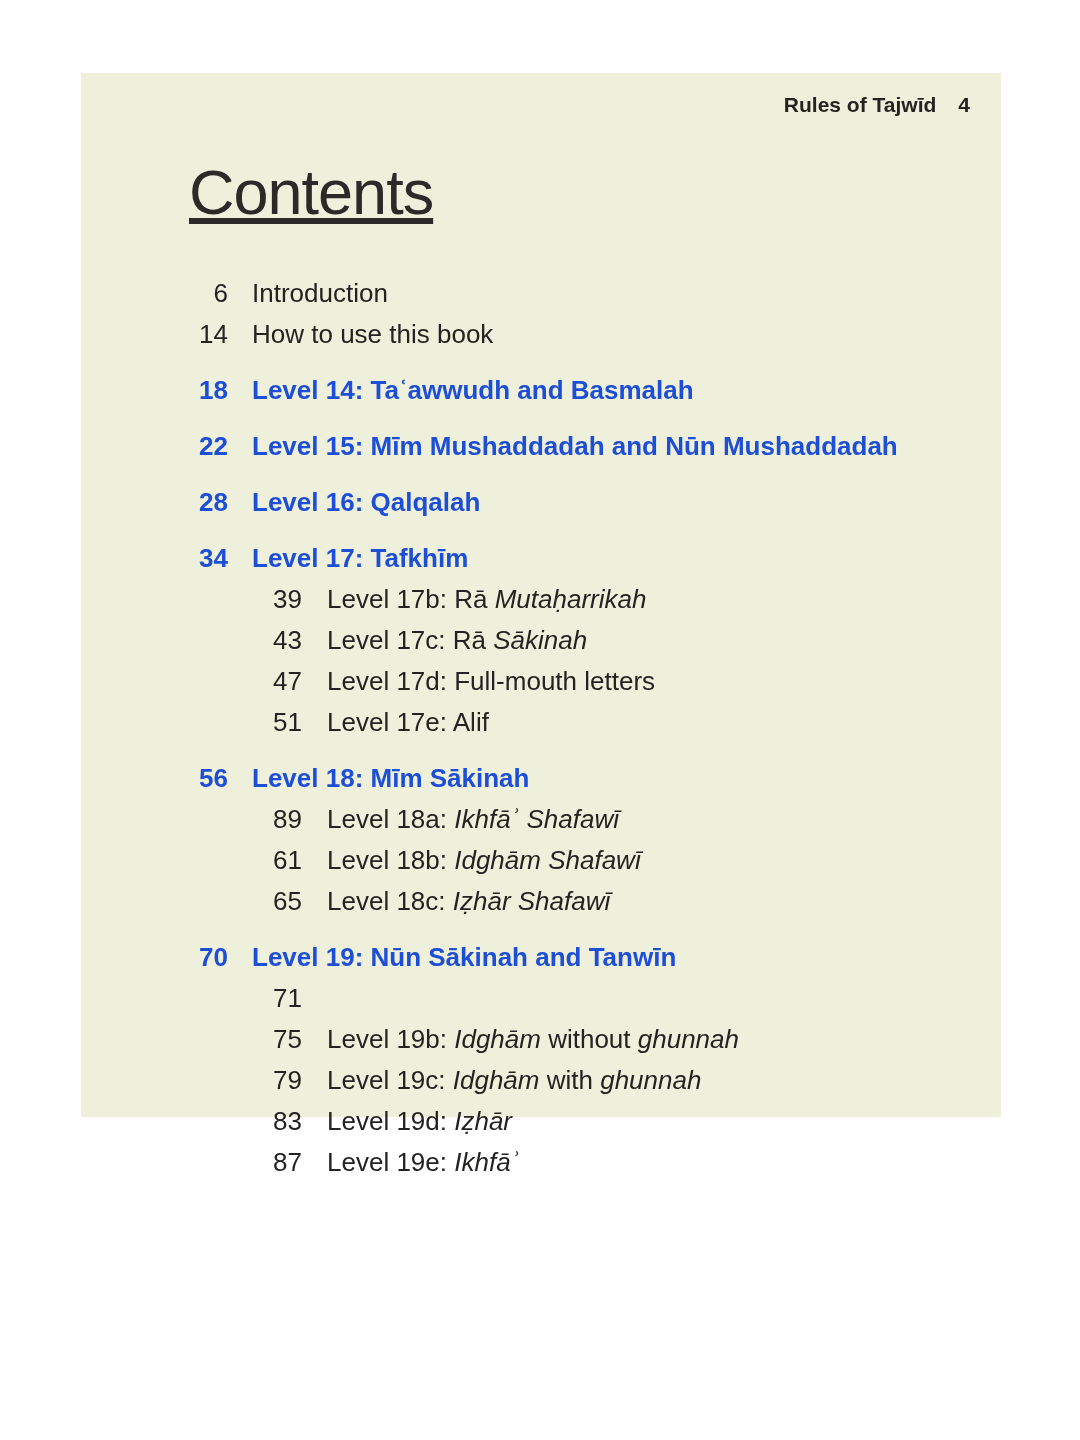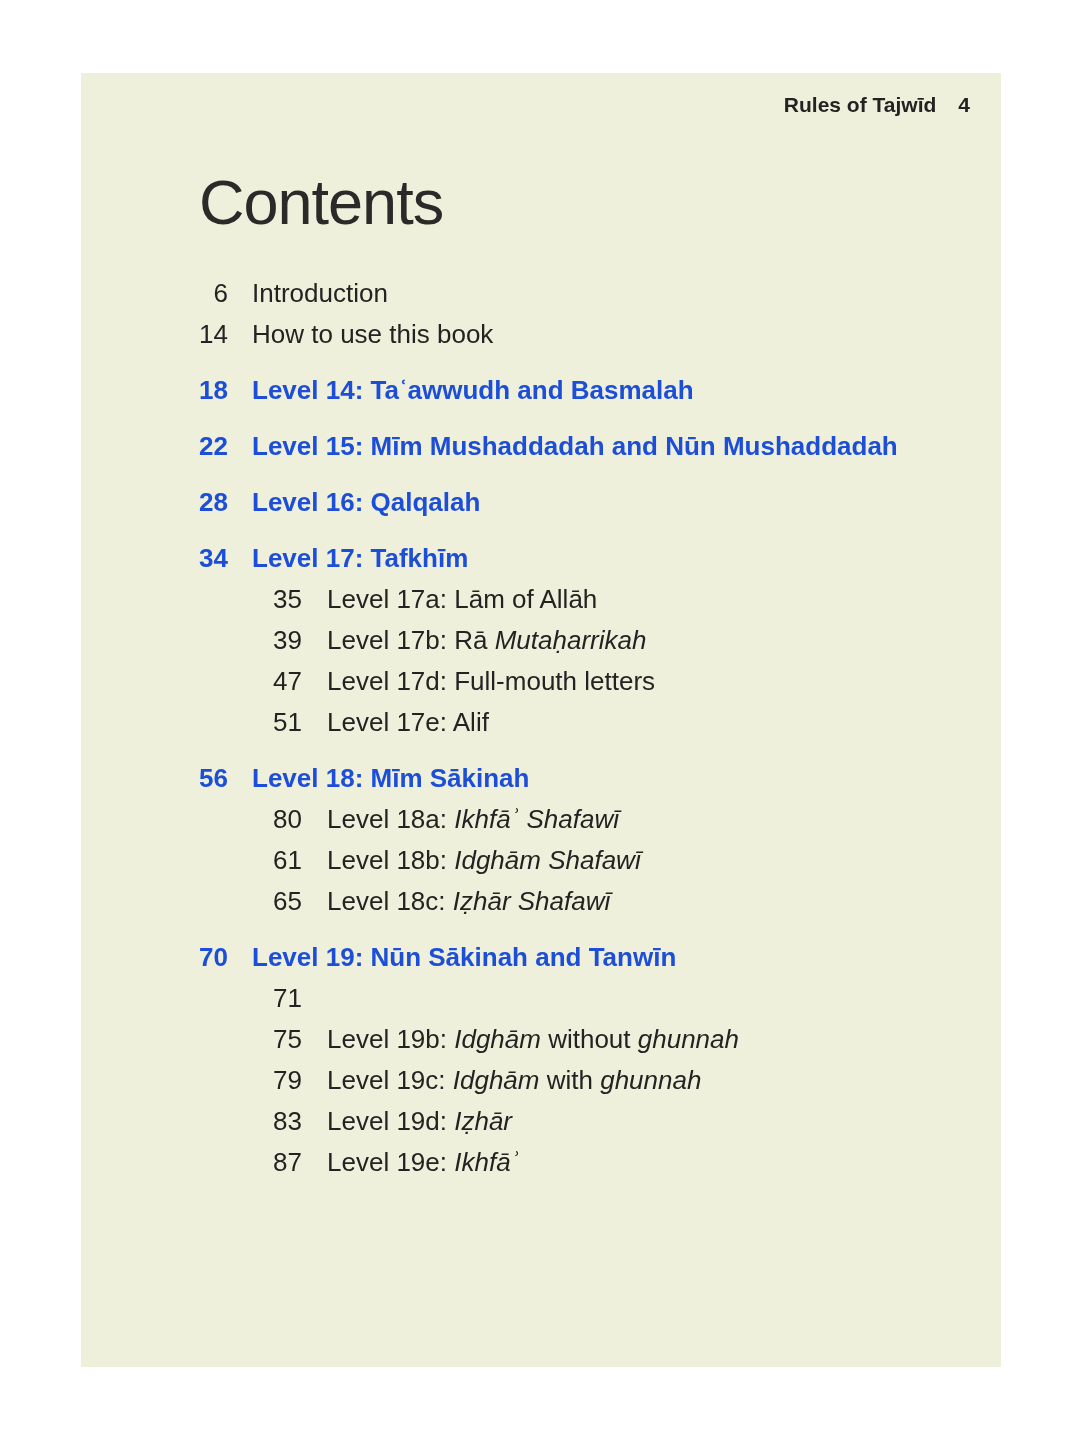--- a/index.html
+++ b/index.html
@@ -15,21 +15,21 @@
     width: 1080px;
     height: 1440px;
     overflow: hidden;
     background: #ffffff;
   }
   .paper {
     position: absolute;
     left: 81px;
     top: 73px;
     width: 920px;
-    height: 1294px;
+    height: 1044px;
     background: #eef0dc;
     color: #242322;
   }
   .running-header {
     position: absolute;
     top: 20px;
     right: 31px;
     font-size: 21px;
     font-weight: 700;
     color: #242322;
@@ -86,21 +86,21 @@
 </head>
 <body>
 
 <div class="canvas">
   <div class="paper">
 
     <div class="running-header">
       <span>Rules of Tajwīd</span><span class="page-num">4</span>
     </div>
 
-    <h1 class="doc-title" style="margin:12px;">Contents</h1>
+    <h1 class="doc-title" style="margin:2px;text-decoration:underline;">Contents</h1>
 
     <div class="toc">
         <div class="row">
           <span class="num">6</span>
           <span class="label"><span>Introduction</span></span>
         </div>
         <div class="row">
           <span class="num">14</span>
           <span class="label"><span>How to use this book</span></span>
         </div>
@@ -114,41 +114,41 @@
         </div>
         <div class="row bold">
           <span class="num">28</span>
           <span class="label"><span>Level 16: Qalqalah</span></span>
         </div>
         <div class="row bold">
           <span class="num">34</span>
           <span class="label"><span>Level 17: Tafkhīm</span></span>
         </div>
         <div class="row sub">
-          <span class="num">35</span>
-          <span class="label"><span>Level 17a: Lām of Allāh</span></span>
+          <span class="num">39</span>
+          <span class="label"><span>Level 17b: Rā </span><span class="it">Mutaḥarrikah</span></span>
         </div>
         <div class="row sub">
-          <span class="num">39</span>
-          <span class="label"><span>Level 17b: Rā </span><span class="it">Mutaḥarrikah</span></span>
+          <span class="num">43</span>
+          <span class="label"><span>Level 17c: Rā </span><span class="it">Sākinah</span></span>
         </div>
         <div class="row sub">
           <span class="num">47</span>
           <span class="label"><span>Level 17d: Full-mouth letters</span></span>
         </div>
         <div class="row sub">
           <span class="num">51</span>
           <span class="label"><span>Level 17e: Alif</span></span>
         </div>
         <div class="row bold">
           <span class="num">56</span>
           <span class="label"><span>Level 18: Mīm Sākinah</span></span>
         </div>
         <div class="row sub">
-          <span class="num">80</span>
+          <span class="num">89</span>
           <span class="label"><span>Level 18a: </span><span class="it">Ikhfāʾ Shafawī</span></span>
         </div>
         <div class="row sub">
           <span class="num">61</span>
           <span class="label"><span>Level 18b: </span><span class="it">Idghām Shafawī</span></span>
         </div>
         <div class="row sub">
           <span class="num">65</span>
           <span class="label"><span>Level 18c: </span><span class="it">Iẓhār Shafawī</span></span>
         </div>

